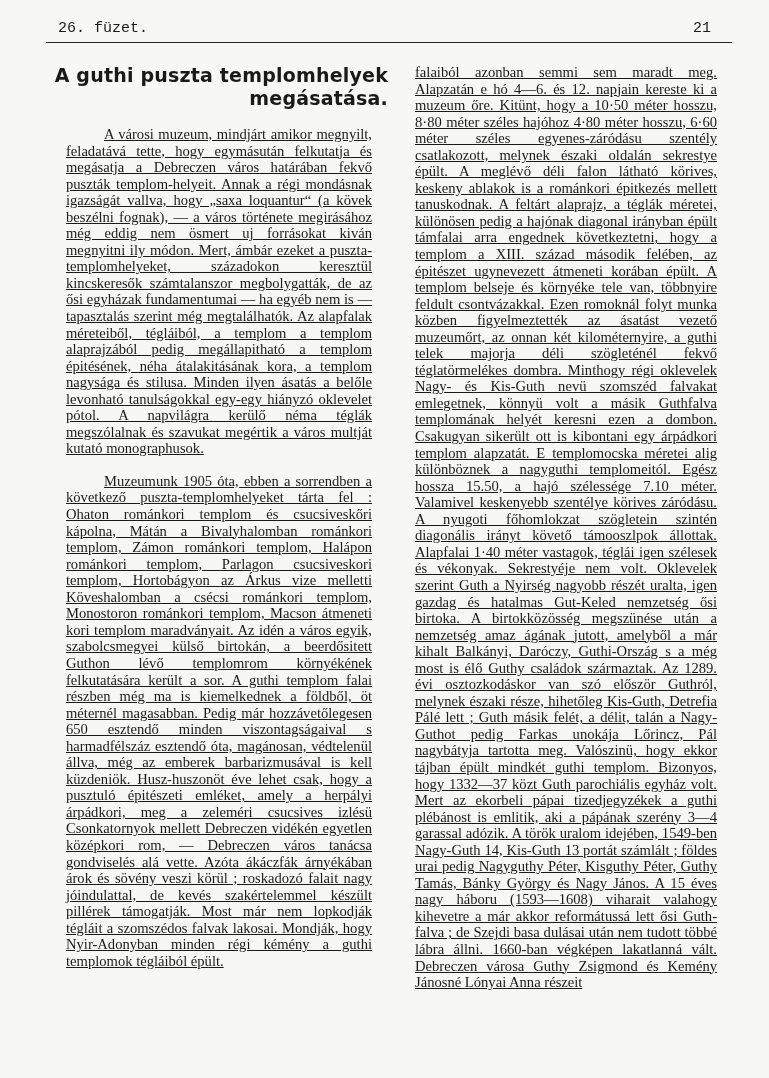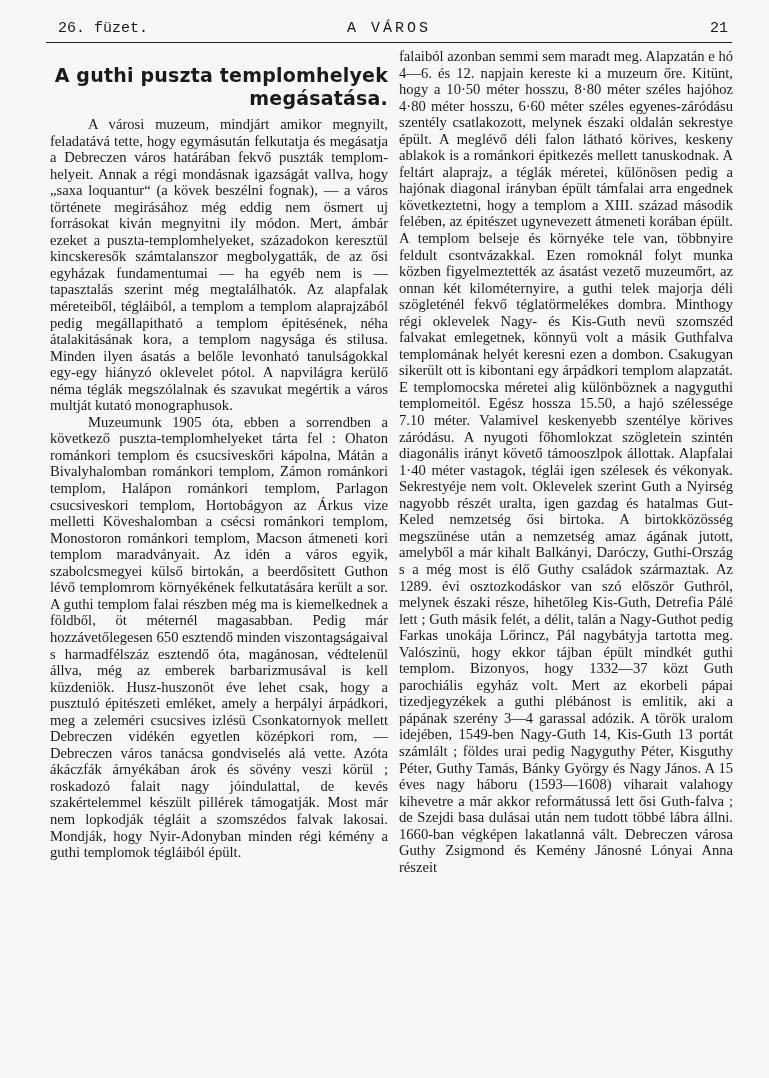--- a/index.html
+++ b/index.html
@@ -10,43 +10,42 @@
     font-family: "DejaVu Serif", "Liberation Serif", serif;
     position: relative;
   }
   .page-header {
     position: absolute; left: 46px; top: 18px; width: 686px; height: 24px;
     border-bottom: 1.5px solid #222;
   }
   .hdr { position: absolute; top: 2px; font-family: Liberation Mono, monospace; font-size: 15px; }
   .hdr-left { left: 12px; }
   .hdr-center { left: 0; right: 0; text-align: center; letter-spacing: 3px; }
-  .hdr-right { right: 4px; text-align: right; }
+  .hdr-right { right: 21px; text-align: right; }
   .col {
     position: absolute; top: 60px;
     font-family: "Liberation Serif", serif;
     font-size: 14.6px; line-height: 16.55px;
     text-align: justify;
   }
   .col-left { left: 50px; width: 338px; }
   .col-right { left: 399px; width: 334px; top: 48px; }
-  .col p { margin: 0; }
+  .col p { margin: 16px; text-decoration: underline; }
   .indent { text-indent: 38px; }
   .article-title {
     font-family: "DejaVu Sans", sans-serif; font-weight: bold;
     font-size: 19px; line-height: 23px; text-align: right;
     margin: 4px 0 6px 0; letter-spacing: 0.2px;
   }
 </style>
 </head>
 <body>
 
 <div class="page-header">
   <span class="hdr hdr-left">26. füzet.</span>
-  <span class="hdr hdr-center">A VÁROS</span>
   <span class="hdr hdr-right">21</span>
 </div>
 
 <div class="col col-left">
   <div class="article-title">A guthi puszta templomhelyek megásatása.</div>
   <p class="indent">A városi muzeum, mindjárt amikor megnyilt, feladatává tette, hogy egymásután felkutatja és megásatja a Debreczen város határában fekvő puszták templom-helyeit. Annak a régi mondásnak igazságát vallva, hogy „saxa loquantur“ (a kövek beszélni fognak), — a város története megirásához még eddig nem ösmert uj forrásokat kiván megnyitni ily módon. Mert, ámbár ezeket a puszta-templomhelyeket, századokon keresztül kincskeresők számtalanszor megbolygatták, de az ősi egyházak fundamentumai — ha egyéb nem is — tapasztalás szerint még megtalálhatók. Az alapfalak méreteiből, tégláiból, a templom a templom alaprajzából pedig megállapitható a templom épitésének, néha átalakitásának kora, a templom nagysága és stilusa. Minden ilyen ásatás a belőle levonható tanulságokkal egy-egy hiányzó oklevelet pótol. A napvilágra kerülő néma téglák megszólalnak és szavukat megértik a város multját kutató monographusok.</p>
   <p class="indent">Muzeumunk 1905 óta, ebben a sorrendben a következő puszta-templomhelyeket tárta fel : Ohaton románkori templom és csucsiveskőri kápolna, Mátán a Bivalyhalomban románkori templom, Zámon románkori templom, Halápon románkori templom, Parlagon csucsiveskori templom, Hortobágyon az Árkus vize melletti Köveshalomban a csécsi románkori templom, Monostoron románkori templom, Macson átmeneti kori templom maradványait. Az idén a város egyik, szabolcsmegyei külső birtokán, a beerdősitett Guthon lévő templomrom környékének felkutatására került a sor. A guthi templom falai részben még ma is kiemelkednek a földből, öt méternél magasabban. Pedig már hozzávetőlegesen 650 esztendő minden viszontagságaival s harmadfélszáz esztendő óta, magánosan, védtelenül állva, még az emberek barbarizmusával is kell küzdeniök. Husz-huszonöt éve lehet csak, hogy a pusztuló épitészeti emléket, amely a herpályi árpádkori, meg a zeleméri csucsives izlésü Csonkatornyok mellett Debreczen vidékén egyetlen középkori rom, — Debreczen város tanácsa gondviselés alá vette. Azóta ákáczfák árnyékában árok és sövény veszi körül ; roskadozó falait nagy jóindulattal, de kevés szakértelemmel készült pillérek támogatják. Most már nem lopkodják tégláit a szomszédos falvak lakosai. Mondják, hogy Nyir-Adonyban minden régi kémény a guthi templomok tégláiból épült.</p>
 </div>
 
 <div class="col col-right">

